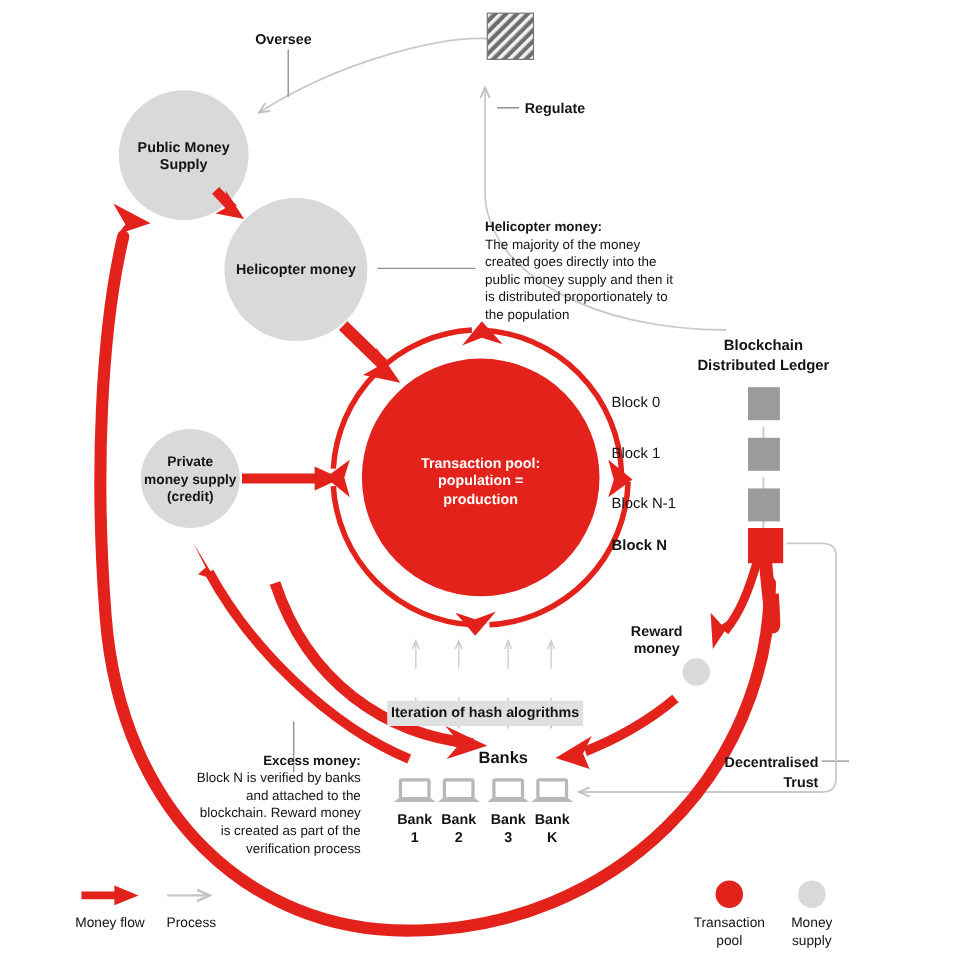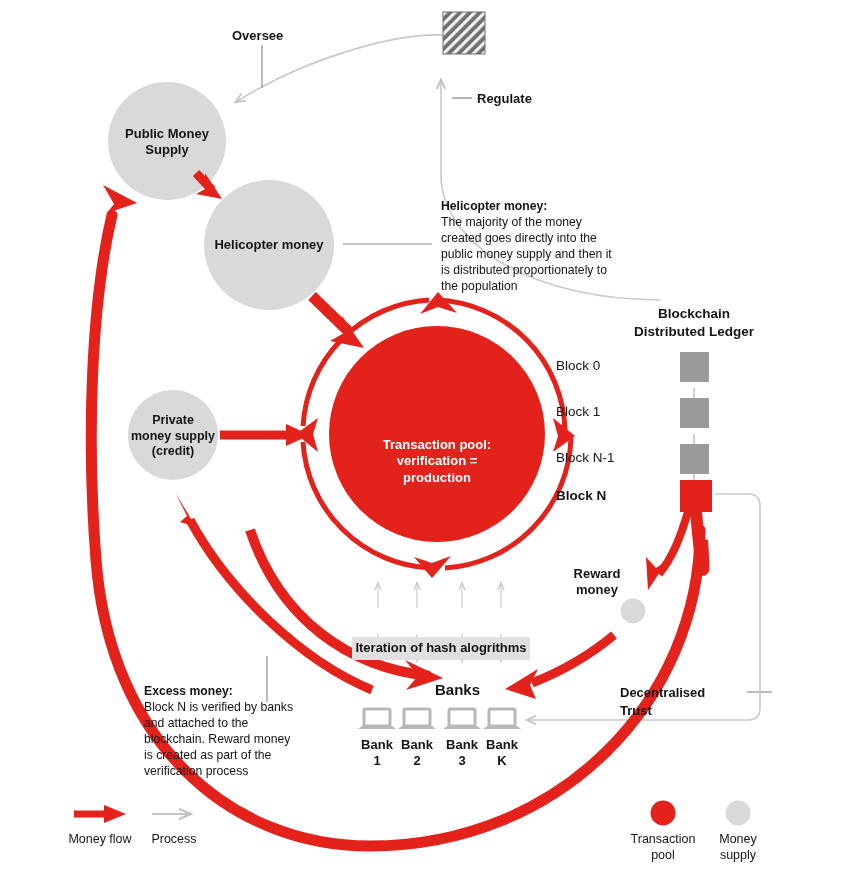--- a/index.html
+++ b/index.html
@@ -7,21 +7,21 @@
   body{
     width:868px;height:883px;position:relative;overflow:hidden;
     font-family:"Liberation Sans", sans-serif;
     color:#141414;
   }
   #stage{position:absolute;left:0;top:0;width:868px;height:883px;}
   svg#art{position:absolute;left:0;top:0;width:868px;height:883px;}
   .lbl{position:absolute;font-family:"Liberation Sans", sans-serif;}
   .b{font-weight:bold;}
   .ctr{text-align:center;}
-  .rt{}
+  .rt{text-align:right;}
   .node-text{
     position:absolute;text-align:center;font-weight:bold;
     line-height:1.25;pointer-events:none;
   }
   .white{color:#ffffff;}
   .ann{line-height:1.32;}
   .hash-box{
     position:absolute;background:#e0e0e0;color:#141414;
     font-weight:bold;font-size:13px;text-align:center;
     line-height:22px;
@@ -203,23 +203,23 @@
   <div class="node-text" style="left:199px;top:237px;width:140px;font-size:13px;">
     <div>Helicopter money</div>
   </div>
 
   <div class="node-text" style="left:113px;top:413px;width:120px;font-size:12.5px;">
     <div>Private</div>
     <div>money supply</div>
     <div>(credit)</div>
   </div>
 
-  <div class="node-text white" style="left:357px;top:413px;width:160px;font-size:13px;margin-top:24px;">
+  <div class="node-text white" style="left:357px;top:413px;width:160px;font-size:13px;">
     <div>Transaction pool:</div>
-    <div>verification =</div>
+    <div>population =</div>
     <div>production</div>
   </div>
 
   <div class="node-text" style="left:551px;top:566px;width:92px;font-size:13px;">
     <div>Reward</div>
     <div>money</div>
   </div>
 
   <div class="lbl ann" style="left:441px;top:198px;width:192px;font-size:12.2px;">
     <div class="b">Helicopter money:</div>

